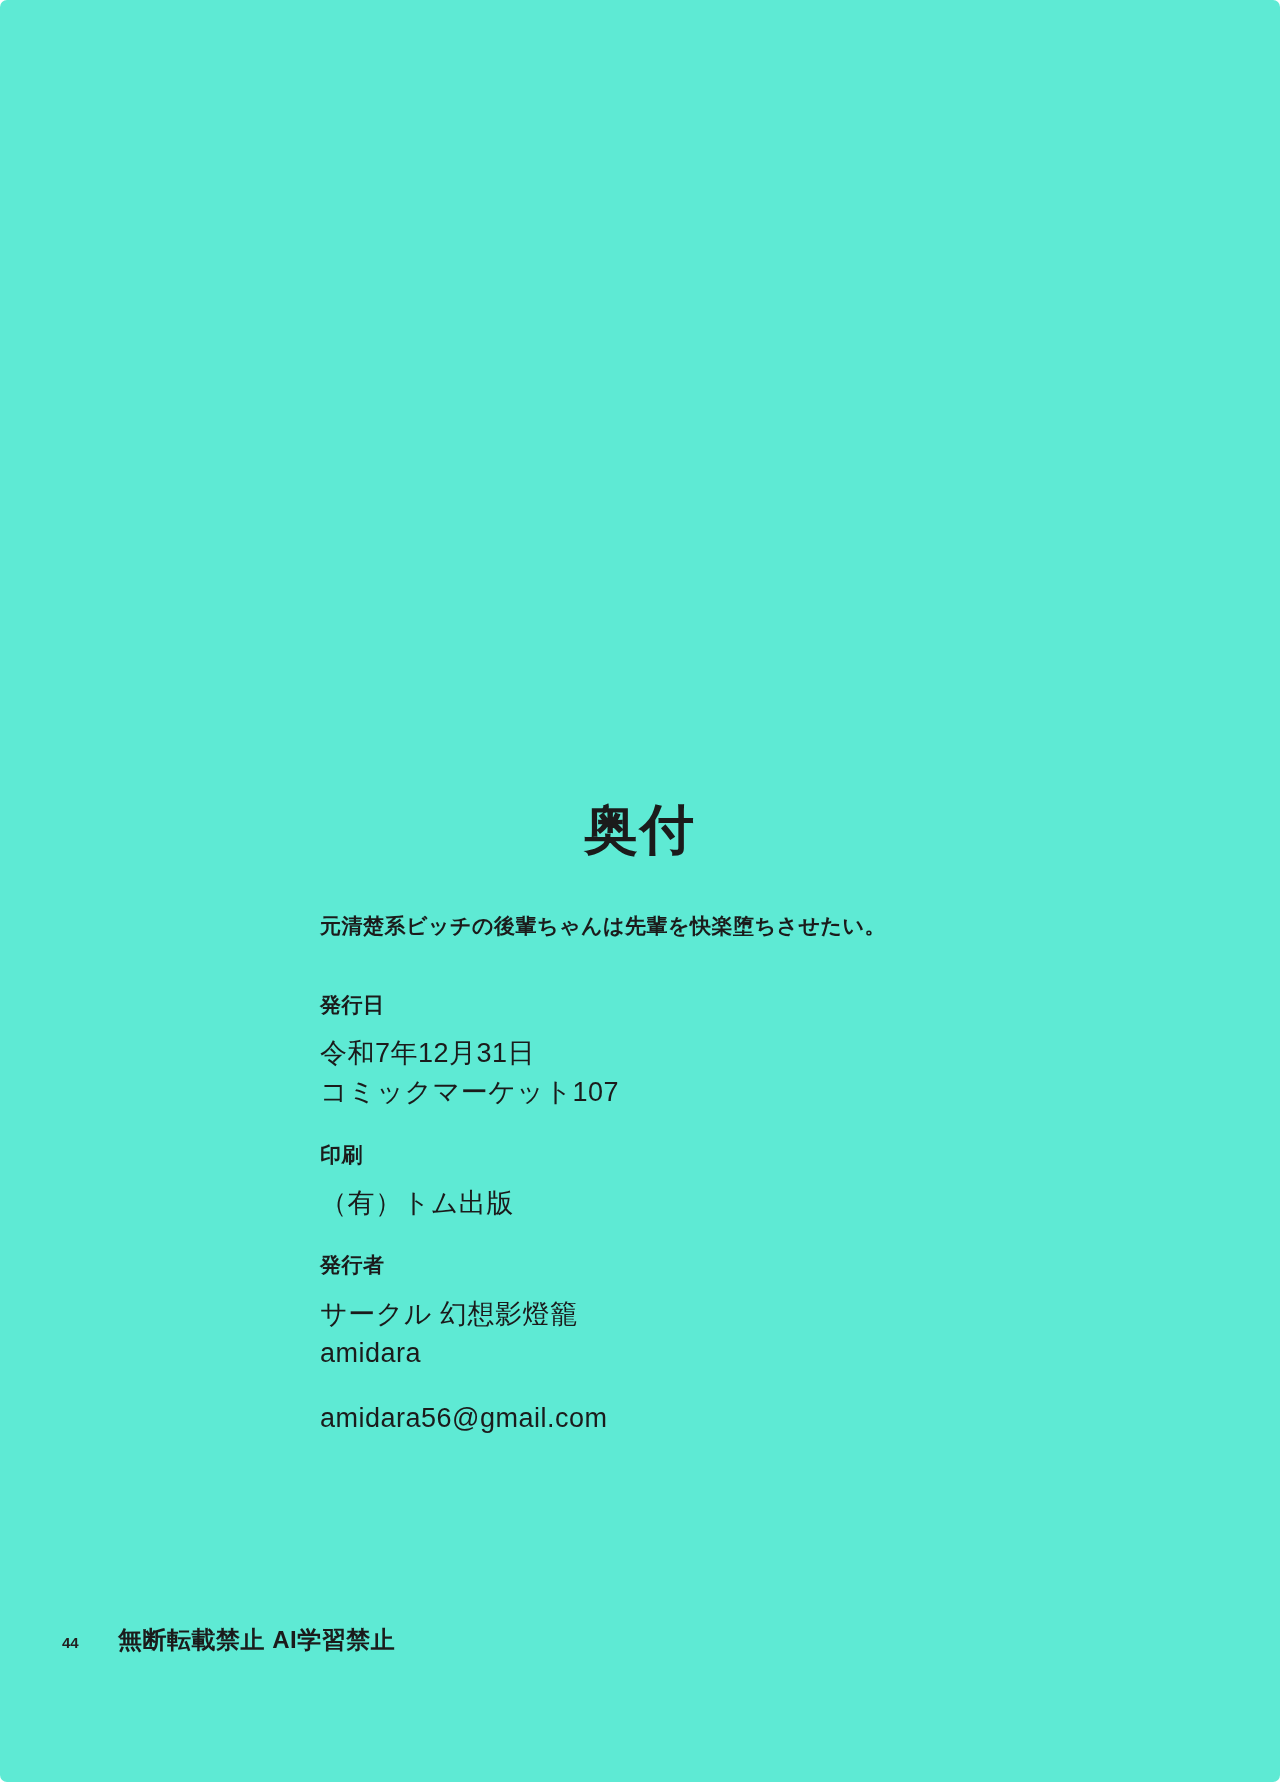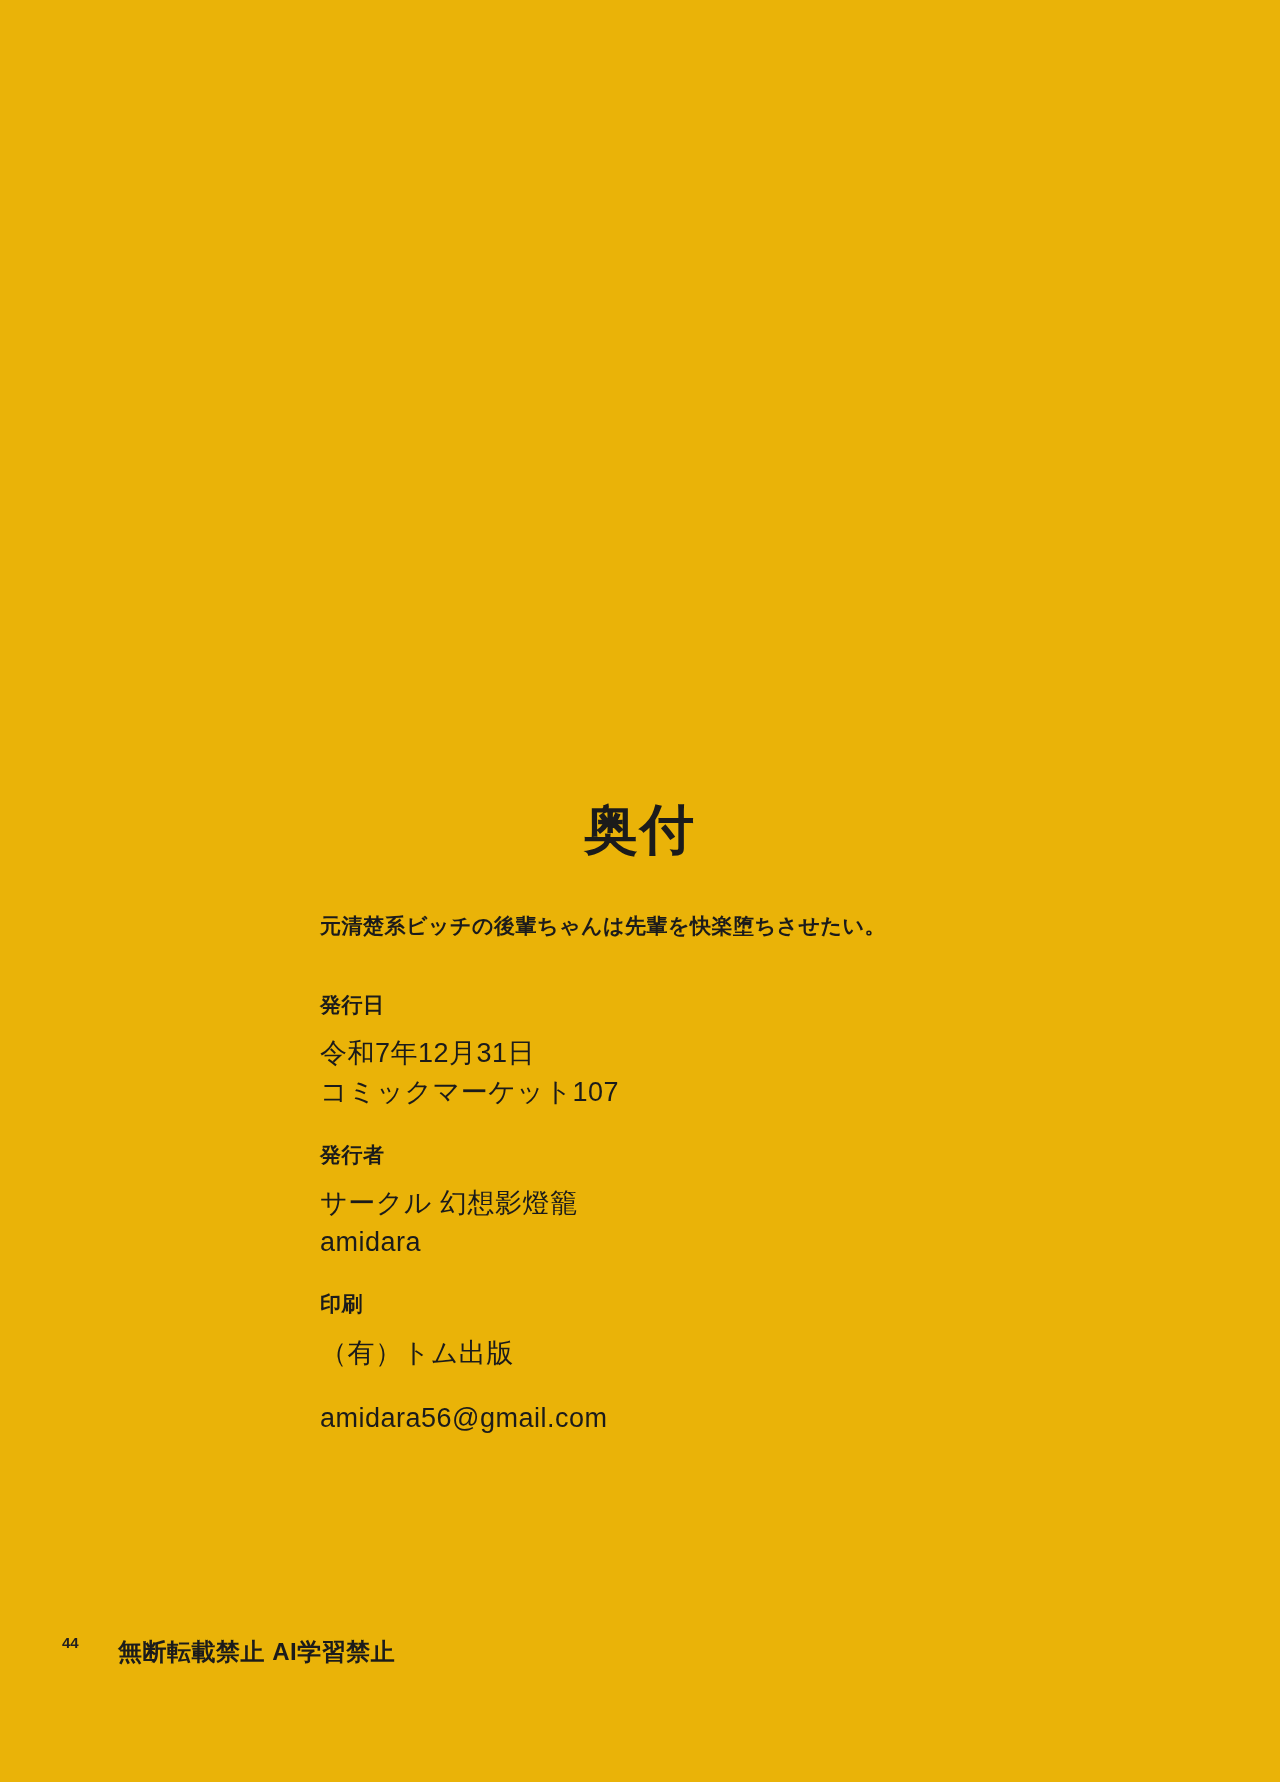--- a/index.html
+++ b/index.html
@@ -12,21 +12,22 @@
     height: 1782px;
     position: relative;
     font-family: "Liberation Sans", sans-serif;
     color: #231f20;
     overflow: hidden;
   }
 
   .page {
     position: absolute;
     inset: 0;
-    background: #eab308;
+    background: #5eead4;
+    border-radius: 7px;
   }
 
   
   .colophon {
     position: absolute;
     left: 0;
     top: 800px;
     width: 1280px;
   }
 
@@ -94,21 +95,21 @@
     left: 62px;
     top: 14px;
     font-size: 15px;
     font-weight: 700;
     color: #231f20;
   }
 
   .footer-notice {
     position: absolute;
     left: 118px;
-    top: 16px;
+    top: 4px;
     font-size: 24px;
     font-weight: 700;
     letter-spacing: 0.5px;
     color: #1b1b1b;
   }
 </style>
 </head>
 <body>
 
 <div class="page">
@@ -121,28 +122,28 @@
 
       <div class="work-title">元清楚系ビッチの後輩ちゃんは先輩を快楽堕ちさせたい。</div>
 
       <div class="field">
         <div class="field-label">発行日</div>
         <div class="field-value">令和7年12月31日
 コミックマーケット107</div>
       </div>
 
       <div class="field">
+        <div class="field-label">印刷</div>
+        <div class="field-value">（有）トム出版</div>
+      </div>
+
+      <div class="field">
         <div class="field-label">発行者</div>
         <div class="field-value">サークル 幻想影燈籠
 amidara</div>
-      </div>
-
-      <div class="field">
-        <div class="field-label">印刷</div>
-        <div class="field-value">（有）トム出版</div>
       </div>
 
       <div class="field">
         <div class="field-value mono-ish">amidara56@gmail.com</div>
       </div>
 
     </div>
   </div>
 
   <div class="footer">

